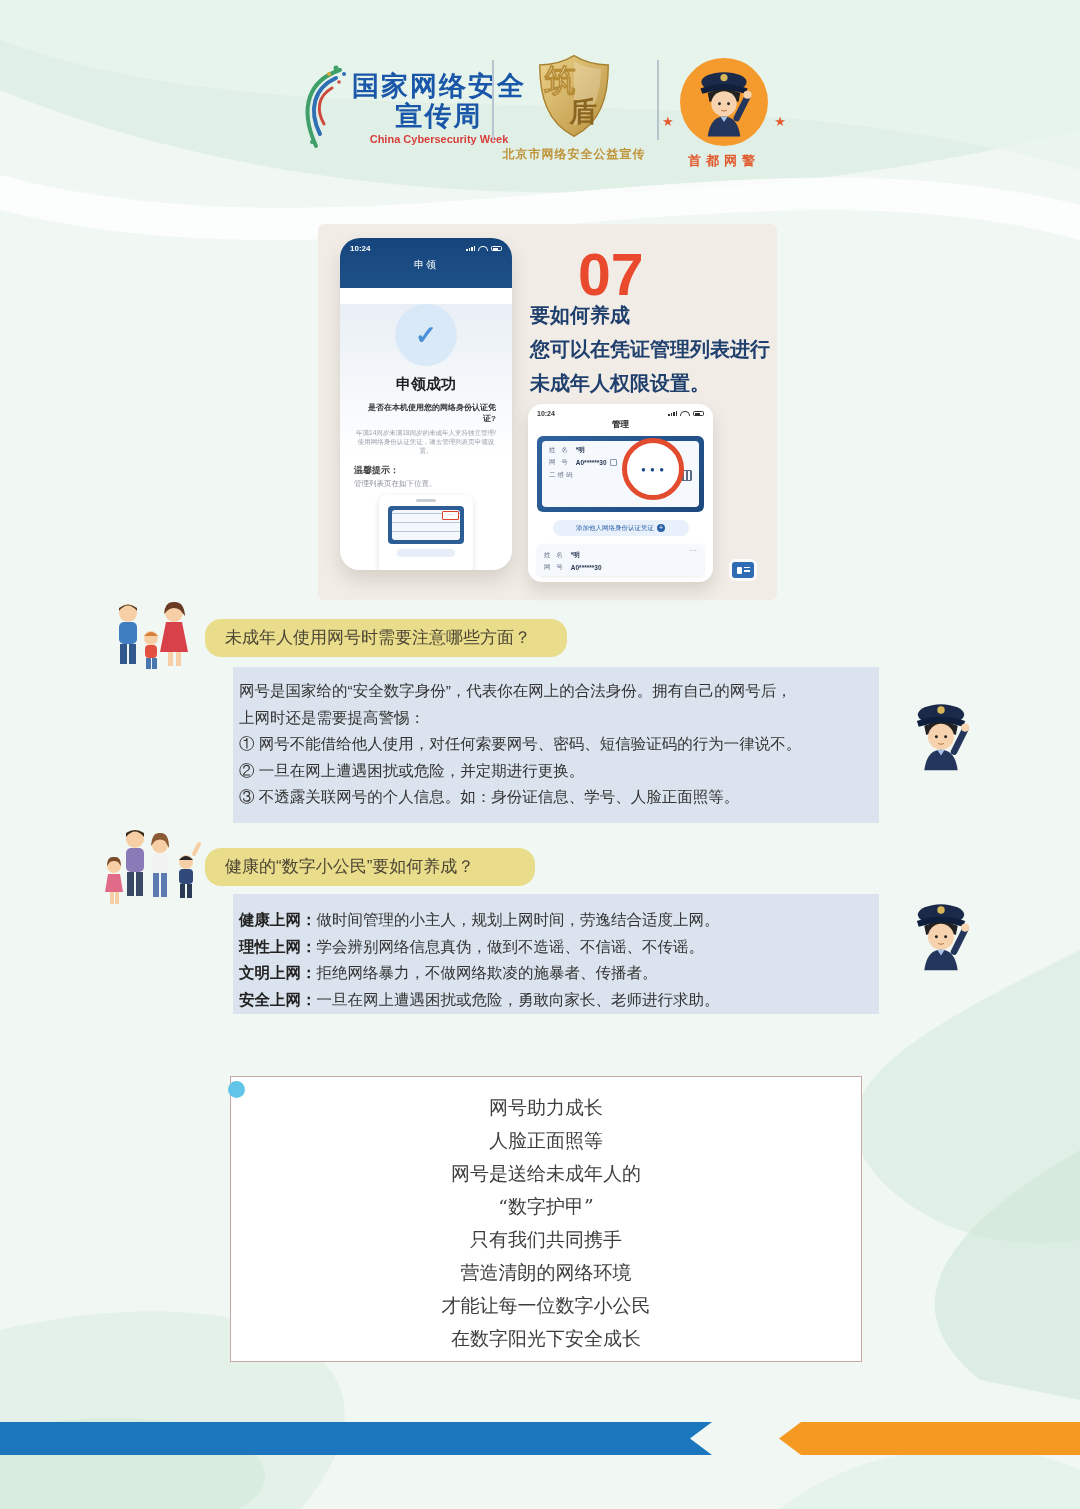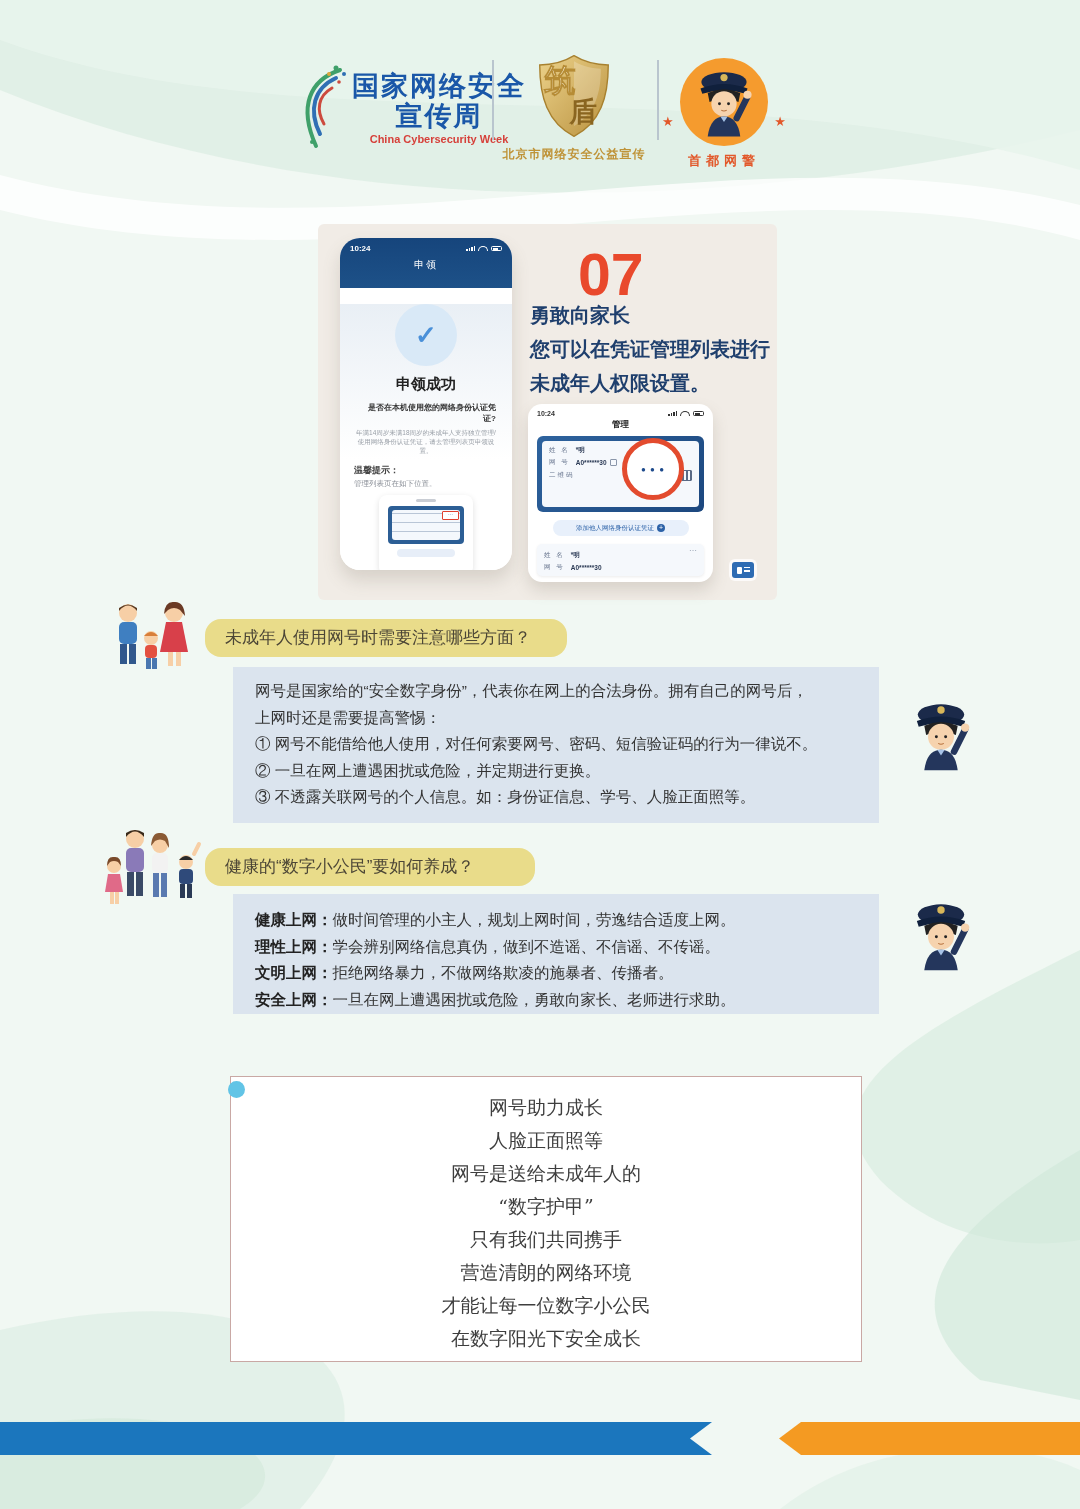--- a/index.html
+++ b/index.html
@@ -102,21 +102,21 @@
   .step{position:absolute;left:212px;top:28px;width:246px;}
   .step-no{font-size:59px;font-weight:bold;color:#e9492c;line-height:46px;margin-left:48px;}
   .step-line{font-size:20px;font-weight:bold;color:#1f3f6d;line-height:34px;}
 
   
   .qbar{position:absolute;height:38px;background:#e9dc8a;color:#4c4636;font-size:17px;
         line-height:38px;padding-left:20px;box-sizing:border-box;border-radius:16px;}
   .qbar1{left:205px;top:619px;width:362px;}
   .qbar2{left:205px;top:848px;width:330px;}
   .abox{position:absolute;left:233px;top:667px;width:646px;background:#dbe4ee;
-        padding:11px 22px;box-sizing:border-box;color:#333;}
+        padding:11px 6px;box-sizing:border-box;color:#333;}
   .abox1{height:156px;}
   .abox2{top:894px;height:120px;padding-top:13px;}
   .aline{font-size:15.5px;line-height:26.5px;}
   .aline b{font-weight:bold;color:#222;}
   .fam{position:absolute;}
   .fam1{left:108px;top:600px;}
   .fam2{left:102px;top:826px;}
   .mascot{position:absolute;width:76px;height:78px;}
   .mascot1{left:903px;top:696px;}
   .mascot2{left:903px;top:896px;}
@@ -261,21 +261,21 @@
             </div>
           </div>
           <div class="ms-pill"></div>
         </div>
 
       </div>
     </div>
 
     <div class="step">
       <div class="step-no">07</div>
-      <div class="step-line">勇敢向家长</div>
+      <div class="step-line">要如何养成</div>
       <div class="step-line">您可以在凭证管理列表进行</div>
       <div class="step-line">未成年人权限设置。</div>
     </div>
 
     <div class="phone2">
       <div class="p2-status">
         <span class="time">10:24</span>
         <span class="sticons">
           <span class="sig">
               <i></i>

